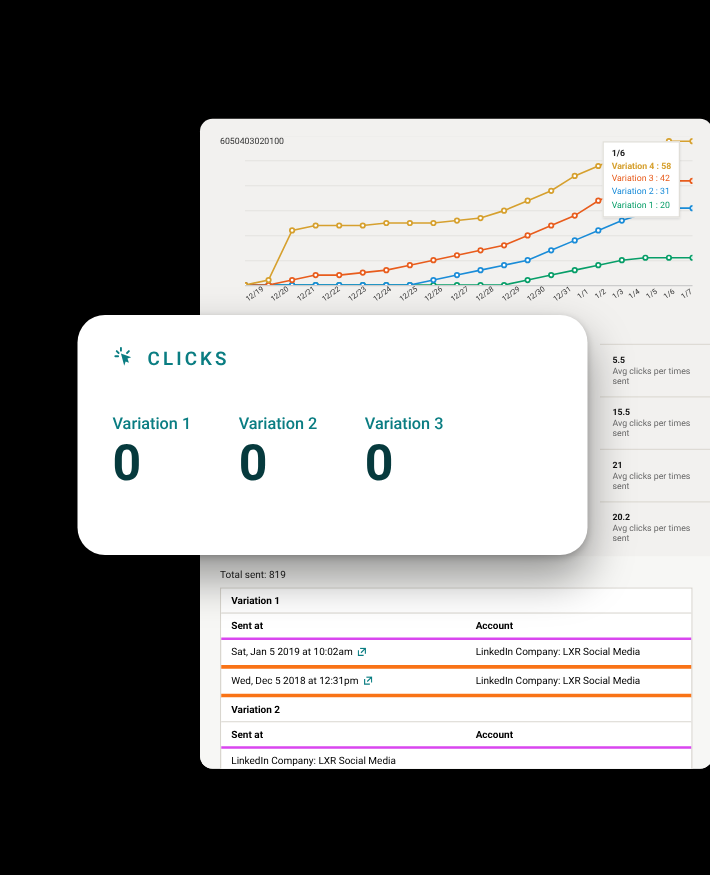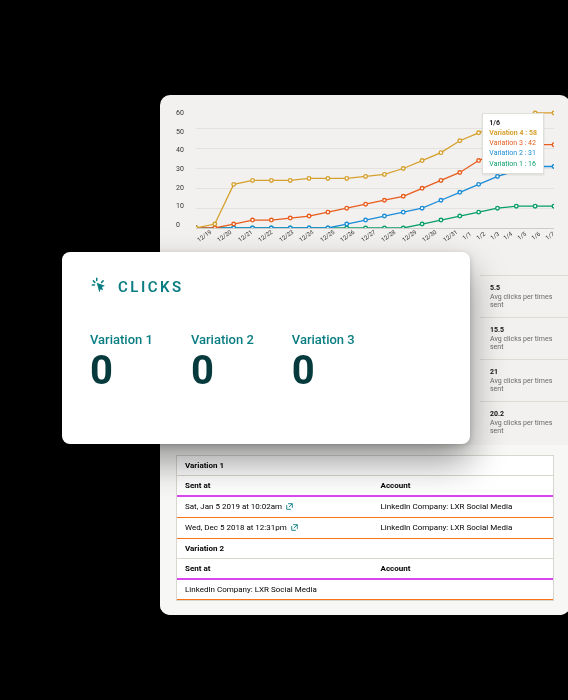--- a/index.html
+++ b/index.html
@@ -18,23 +18,23 @@
     overflow: hidden;
     box-shadow: 0 10px 26px rgba(0,0,0,.45);
   }
 
   
   .chart-block { padding: 0 16px; }
   .chart-title { font-size: 9px; font-weight: 700; color: #1a1a1a; margin-bottom: 6px; }
   .chart-wrap { position: relative; display: flex; }
   .yaxis {
     width: 20px;
-    display: flex; flex-direction: column; justify-content: space-between;
+    display: flex; flex-direction: row; justify-content: space-between;
     height: 120px;
-    font-size: 7px; color: #333; text-align: left; padding-right: 4px;
+    font-size: 7px; color: #333; text-align: center; padding-right: 4px;
   }
   .plot {
     position: relative; flex: 1; height: 120px;
     border-bottom: 1px solid #ccc;
   }
   .plot .grid {
     position: absolute; inset: 0;
     background-image: linear-gradient(to top, #e3e2df 1px, transparent 1px);
     background-size: 100% 20px;
   }
@@ -67,33 +67,33 @@
   
   .log-block {
     position: absolute; left: 0; right: 0; top: 350px; bottom: 0;
     background: #f7f7f5; padding: 10px 16px;
   }
   .total-sent { font-size: 8px; color: #222; margin-bottom: 6px; }
   .log-table { border: 1px solid #d9d6cf; background: #fff; font-size: 8px; }
   .log-group-head { font-weight: 700; padding: 5px 8px; border-bottom: 1px solid #d9d6cf; background: #fff; }
   .log-cols { display: flex; border-bottom: 2px solid #d946ef; background: #fff; }
   .log-cols > div { padding: 5px 8px; font-weight: 700; }
-  .log-row { display: flex; border-bottom: 1px solid #f97316; }
+  .log-row { display: flex; border-bottom: 3px solid #f97316; }
   .log-row > div { padding: 5px 8px; }
   .col-a { flex: 0 0 52%; }
   .col-b { flex: 1; }
   .ext-icon { display: inline-block; vertical-align: -1px; margin-left: 2px; }
   .ext-icon svg { width: 7px; height: 7px; }
 
   
   .clicks-card {
     position: absolute;
     left: 62px; top: 252px;
     width: 408px; height: 192px;
-    background: #fff; border-radius: 8px;
+    background: #fff; border-radius: 22px;
     box-shadow: 0 18px 36px rgba(0,0,0,.40), 0 2px 6px rgba(0,0,0,.18);
     padding: 24px 28px;
   }
   .clicks-head { display: flex; align-items: center; gap: 10px; }
   .clicks-title { font-size: 15px; font-weight: 600; letter-spacing: 2.5px; color: #0a7d82; }
   .click-icon svg { width: 18px; height: 18px; }
 
   .clicks-grid { display: flex; gap: 38px; margin-top: 34px; }
   .metric .m-label { font-size: 13px; color: #0a7d82; font-weight: 500; margin-bottom: 4px; }
   .metric .m-value { font-size: 40px; font-weight: 700; color: #063a3d; line-height: 1; }
@@ -207,21 +207,21 @@
               <circle cx="341.05263157894734" cy="4" r="1.8" class="pt" stroke="#d6a02e"></circle>
               <circle cx="360" cy="4" r="1.8" class="pt" stroke="#d6a02e"></circle>
             </svg>
 
           <div class="chart-legend">
             <div class="leg-title">1/6</div>
             <div id="legend-rows">
                 <div class="leg-row" style="color: rgb(214, 160, 46); font-weight: bold;">Variation 4 : 58</div>
                 <div class="leg-row" style="color: rgb(232, 92, 28);">Variation 3 : 42</div>
                 <div class="leg-row" style="color: rgb(26, 140, 216);">Variation 2 : 31</div>
-                <div class="leg-row" style="color: rgb(7, 158, 104);">Variation 1 : 16</div>
+                <div class="leg-row" style="color: rgb(7, 158, 104);">Variation 1 : 20</div>
               </div>
           </div>
         </div>
       </div>
 
       <div class="xaxis" id="xaxis">
           <span>12/19</span>
           <span>12/20</span>
           <span>12/21</span>
           <span>12/22</span>
@@ -257,20 +257,21 @@
           <div class="val">21</div>
           <div class="lbl">Avg clicks per times sent</div>
         </div>
         <div class="stat-row">
           <div class="val">20.2</div>
           <div class="lbl">Avg clicks per times sent</div>
         </div>
       </div>
 
     <div class="log-block">
+      <div class="total-sent">Total sent: 819</div>
       <div class="log-table" id="log-table">
           <div class="log-group-head">Variation 1</div>
           <div class="log-cols">
             <div class="col-a">Sent at</div>
             <div class="col-b">Account</div>
           </div>
           <div class="log-row">
             <div class="col-a">Sat, Jan 5 2019 at 10:02am <span class="ext-icon"><svg viewBox="0 0 10 10">
                   <path d="M3 1h6v6M9 1L4 6" stroke="#0a7d82" stroke-width="1.3" fill="none"></path>
                   <path d="M1 3v6h6" stroke="#0a7d82" stroke-width="1.3" fill="none"></path>

